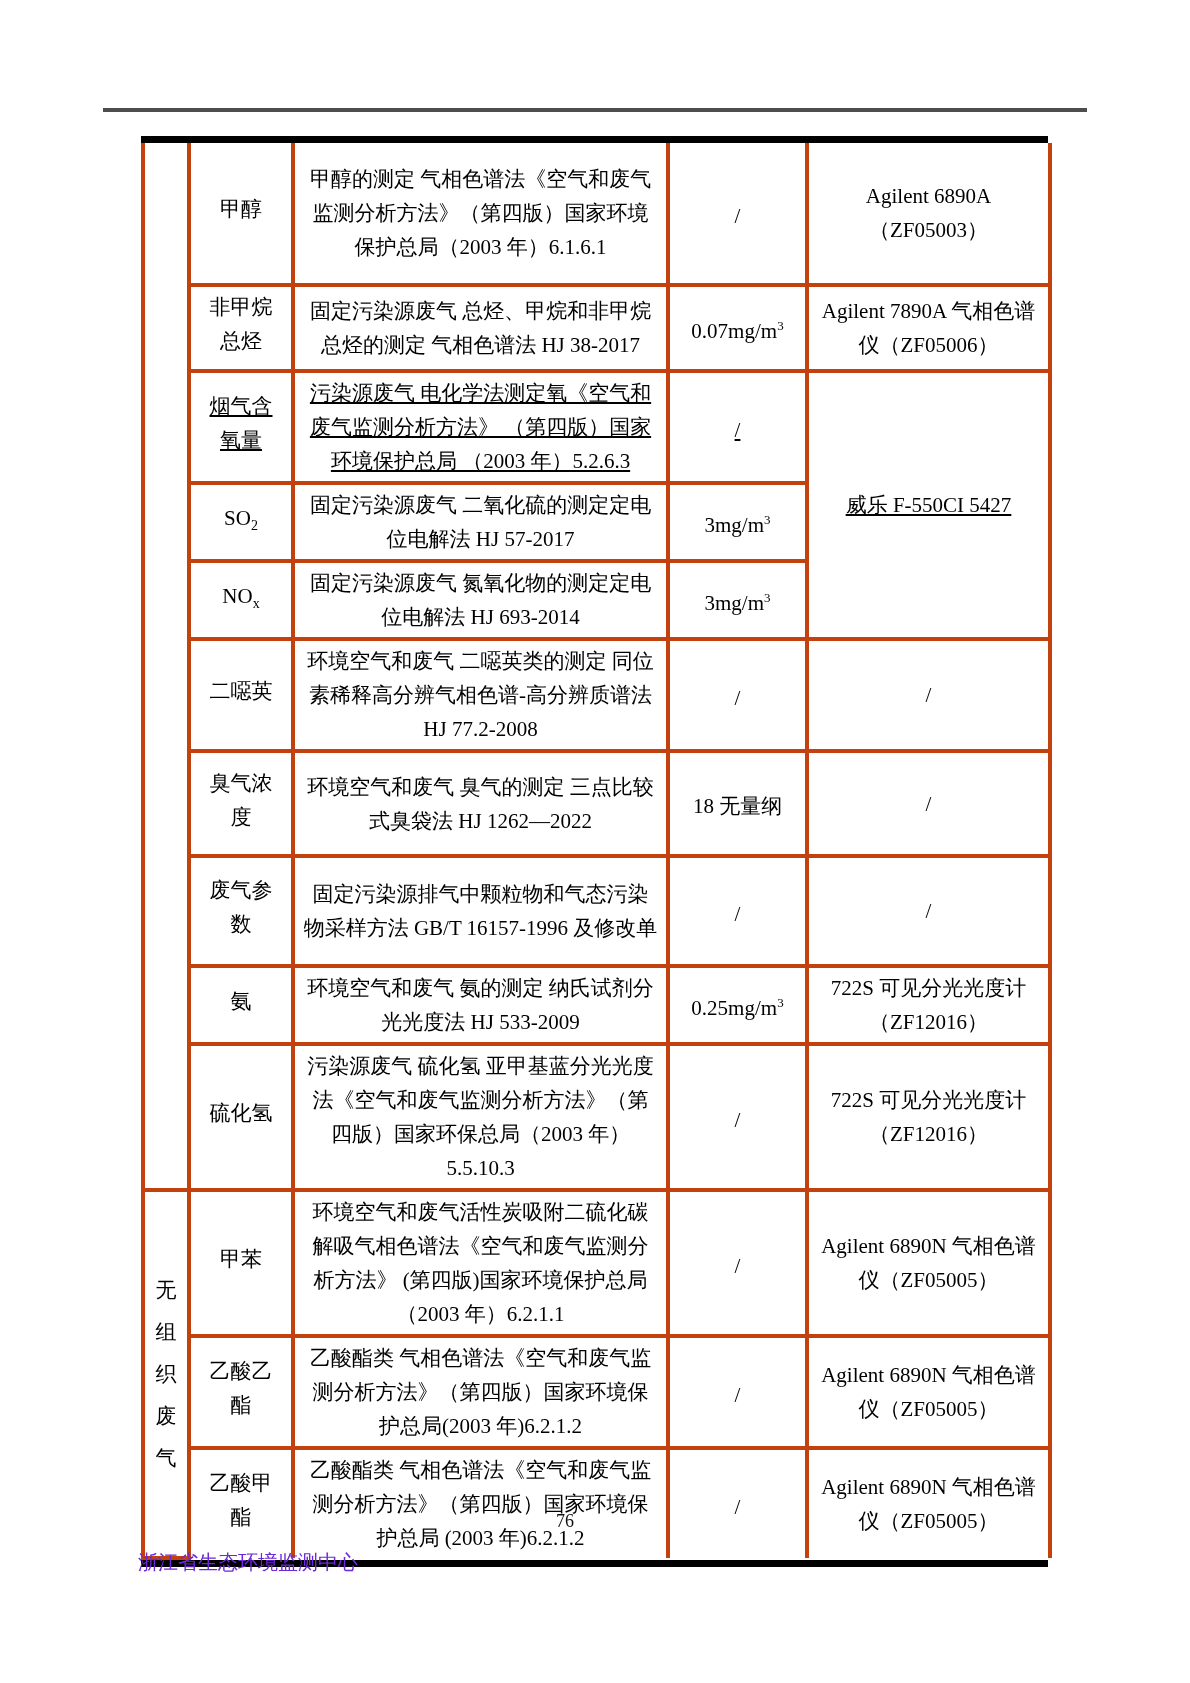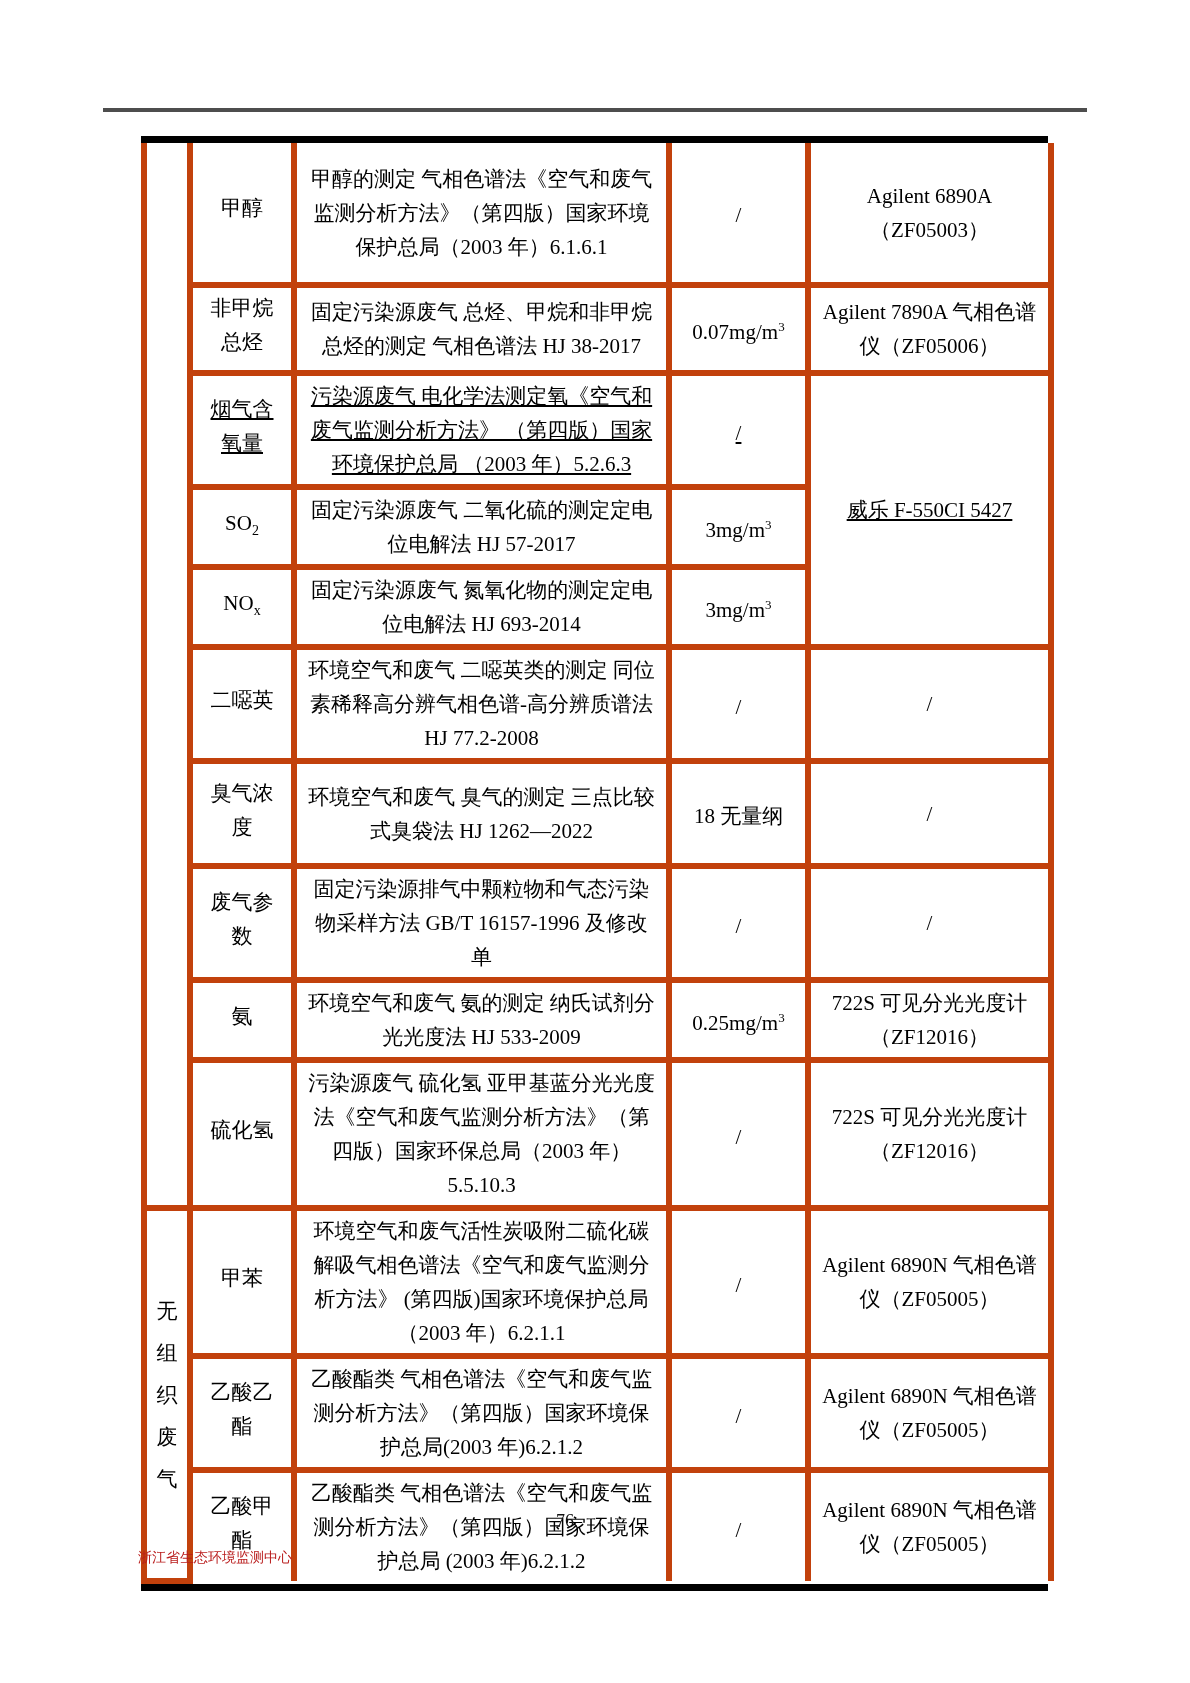--- a/index.html
+++ b/index.html
@@ -26,21 +26,21 @@
   .table-wrap{
     position:absolute;left:141px;top:136px;width:907px;
     border-top:7px solid #000;
     border-bottom:7px solid #000;
   }
   table.mon{
     border-collapse:collapse;table-layout:fixed;width:907px;
     font-size:21px;line-height:34px;color:#000;
   }
   table.mon td{
-    border:6px solid #c2410c;
+    border:4px solid #c2410c;
     vertical-align:middle;text-align:center;
     padding:3px 8px;overflow:hidden;
   }
   table.mon tr:first-child td{border-top:none;}
   table.mon tr:last-child td{border-bottom:none;}
   td.edge-r{border-right:none;}
   td.no-l{border-left:none;border-top:none;}
   td.thick-top{border-top:2px solid #111;}
   td.c-name,td.c-sec2{white-space:pre-line;}
   td.c-sec2{line-height:42px;padding:3px 2px;}
@@ -50,21 +50,21 @@
   sup{font-size:13px;}
   
   tr.r1{height:142px;} tr.r2{height:75px;}  tr.r3{height:107px;text-decoration:underline;}
   tr.r4{height:73px;}  tr.r5{height:73px;}  tr.r6{height:109px;}
   tr.r7{height:105px;margin-top:38px;} tr.r8{height:110px;} tr.r9{height:73px;}
   tr.r10{height:145px;}tr.r11{height:143px;}tr.r12{height:110px;}
   tr.r13{height:103px;}
   
   .footer-org{
     position:absolute;left:138px;top:1549px;
-    font-size:14px;color:#b91c1c;
+    font-size:20px;color:#6d28d9;
   }
   .footer-page{
     position:absolute;left:556px;top:1511px;width:60px;text-align:left;
     font-size:18px;color:#111;
   }
 </style>
 </head>
 <body>
 
 <div class="page">

